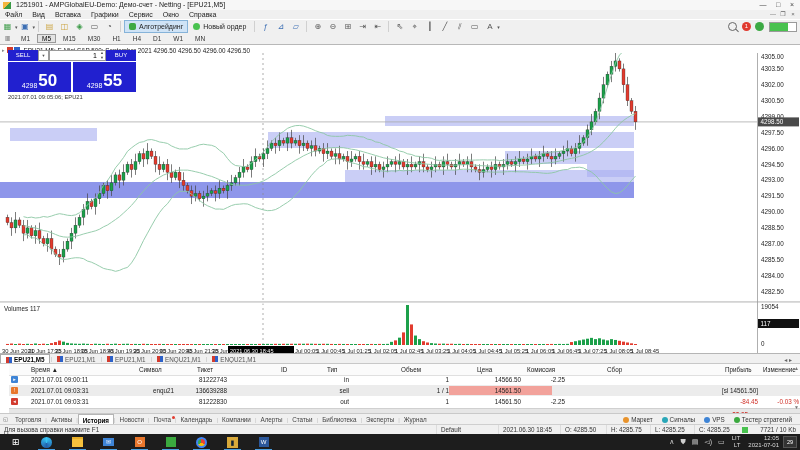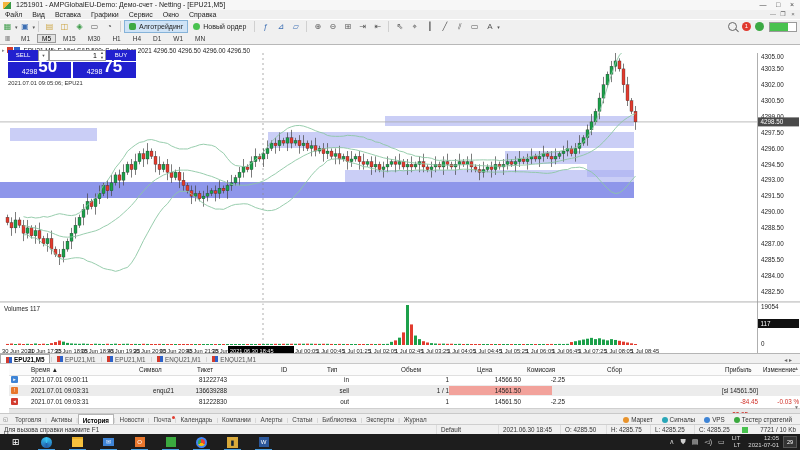--- a/index.html
+++ b/index.html
@@ -36,21 +36,21 @@
   #chartwin{left:0;top:44px;width:800px;height:309px;background:#fff;border-top:1px solid #b8b8b8;}
   #chartheader{position:absolute;left:2px;top:1px;height:8px;display:flex;align-items:center;}
   #chartheader .mini{width:6px;height:6px;margin-right:1px;}
   #chartheader .txt{font-size:6.3px;color:#222;margin-left:3px;}
   
   #ocp{position:absolute;left:8px;top:5px;width:128px;}
   #ocp .row1{display:flex;height:11px;}
   .ocp-btn{background:#2120cf;color:#fff;font-size:6px;line-height:11px;text-align:center;}
   #ocp .lot{flex:1;background:#fff;border:1px solid #9a9a9a;font-size:7px;text-align:right;padding-right:8px;line-height:9px;position:relative;color:#000;}
   #ocp .lot .sp{position:absolute;right:1px;top:0;font-size:4px;color:#555;line-height:4.5px;}
-  #ocp .prices{display:flex;margin-top:1px;height:16px;}
+  #ocp .prices{display:flex;margin-top:1px;height:30px;}
   .pbox{background:#2120cf;color:#fff;width:63px;display:flex;align-items:flex-end;justify-content:center;}
   .pbox .small{font-size:7px;margin:0 1px 3px 0;}
   .pbox .big{font-size:17px;line-height:22px;font-weight:bold;}
   #ocp .note{font-size:5.8px;color:#333;margin-top:2px;}
   
   #charttabs{left:0;top:353px;width:800px;height:10px;background:#f0f0f0;border-top:1px solid #b5b5b5;display:flex;align-items:center;}
   .ctab{display:flex;align-items:center;padding:0 5px;height:10px;font-size:6.3px;color:#555;}
   .ctab .cicon{width:6px;height:6px;margin-right:2px;background:linear-gradient(90deg,#d23b2f 50%,#2d62c9 50%);}
   .ctab.active{background:#fff;border:1px solid #aaa;border-bottom:0;color:#000;font-weight:bold;}
   .ctabsep{color:#bbb;font-size:6px;}
@@ -727,21 +727,21 @@
         <div class="lot"><span>1</span><span class="sp">▲<br>▼</span></div>
         <div class="ocp-btn" style="width:30px;">BUY</div>
       </div>
       <div class="prices">
         <div class="pbox" style="margin-right:2px;">
           <span class="small">4298</span>
             <span class="big">50</span>
         </div>
         <div class="pbox">
           <span class="small">4298</span>
-            <span class="big">75</span>
+            <span class="big">55</span>
         </div>
       </div>
       <div class="note">2021.07.01 09:05:06; EPU21</div>
     </div>
   </div>
 
   <div class="abs" id="charttabs">
     <span id="ctab-items" style="display:flex;align-items:center;">
         <span class="ctab active">
           <span class="cicon"></span>

